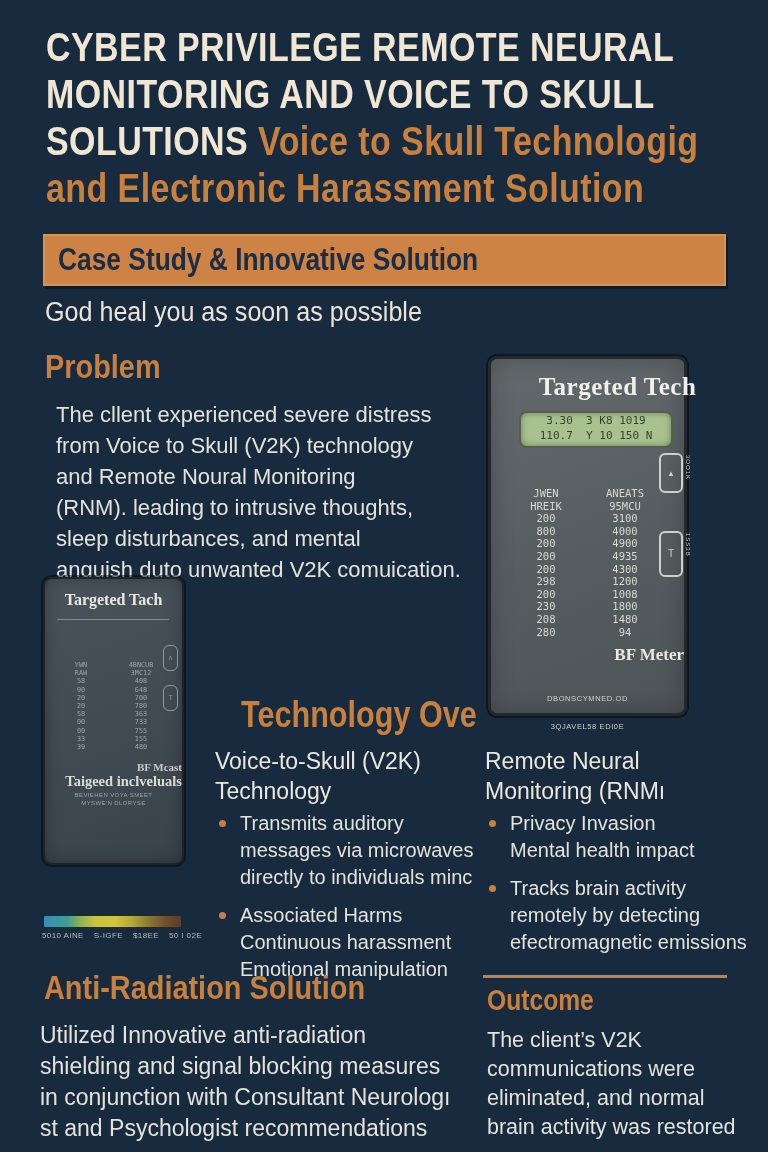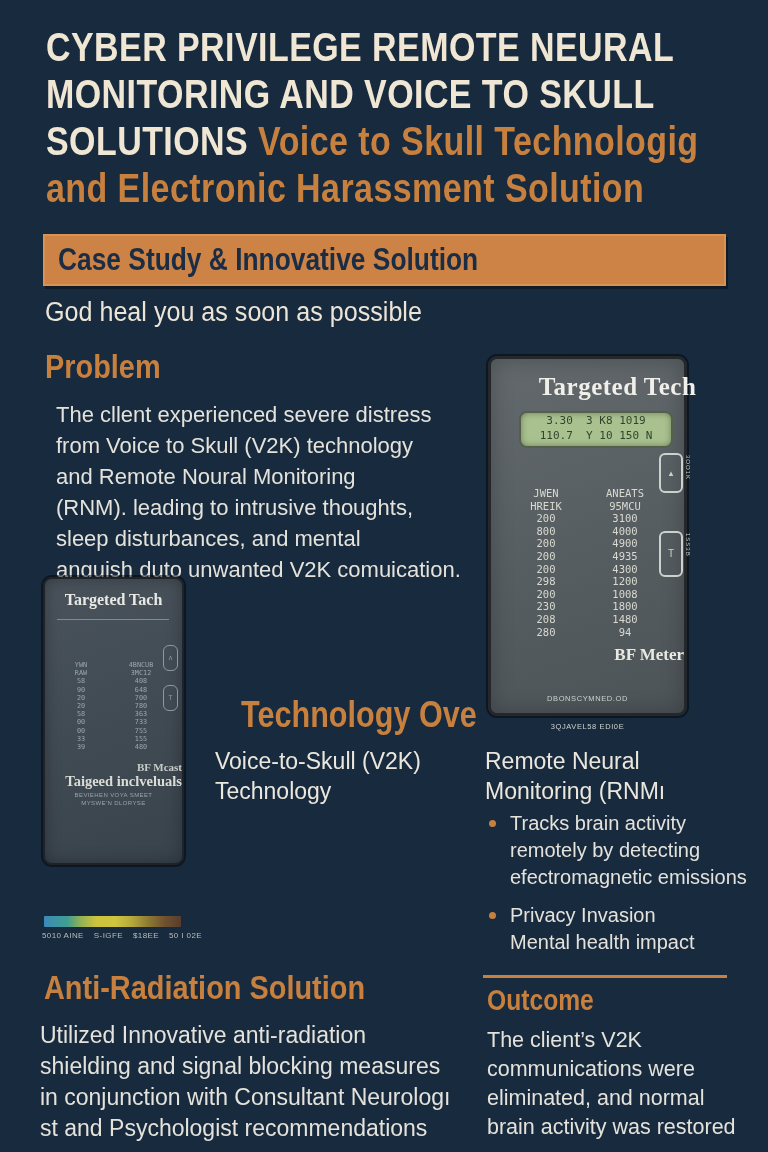--- a/index.html
+++ b/index.html
@@ -232,28 +232,36 @@
     </div>
     <div class="dev-meter dl-meter">BF Mcast</div>
     <div class="dev-meter dl-name">Taigeed inclveluals</div>
     <div class="dl-sub dl-sub1">BEVIEHEN VOYA SMEET</div>
     <div class="dl-sub dl-sub2">MYSWE'N DLORYSE</div>
   </div>
 
   <div class="sec-h tech-h"><span class="cond">Technology Ove</span></div>
   <div class="sub-h v2k-sub">Voice-to-Skull (V2K)
 Technology</div>
+  <ul class="bullets v2k-bullets">
+    <li>Transmits auditory
+messages via microwaves
+directly to individuals minc</li>
+    <li>Associated Harms
+Continuous harassment
+Emotional manipulation</li>
+  </ul>
   <div class="sub-h rnm-sub">Remote Neural
 Monitoring (RNMı</div>
   <ul class="bullets rnm-bullets">
+    <li>Privacy Invasion
+Mental health impact</li>
     <li>Tracks brain activity
 remotely by detecting
 efectromagnetic emissions</li>
-    <li>Privacy Invasion
-Mental health impact</li>
   </ul>
 
   <div class="colorbar"></div>
   <div class="colorbar-labels">
       <div>5010 AINE</div>
       <div>S-IGFE</div>
       <div>$18EE</div>
       <div>50 I 02E</div>
     </div>
 

